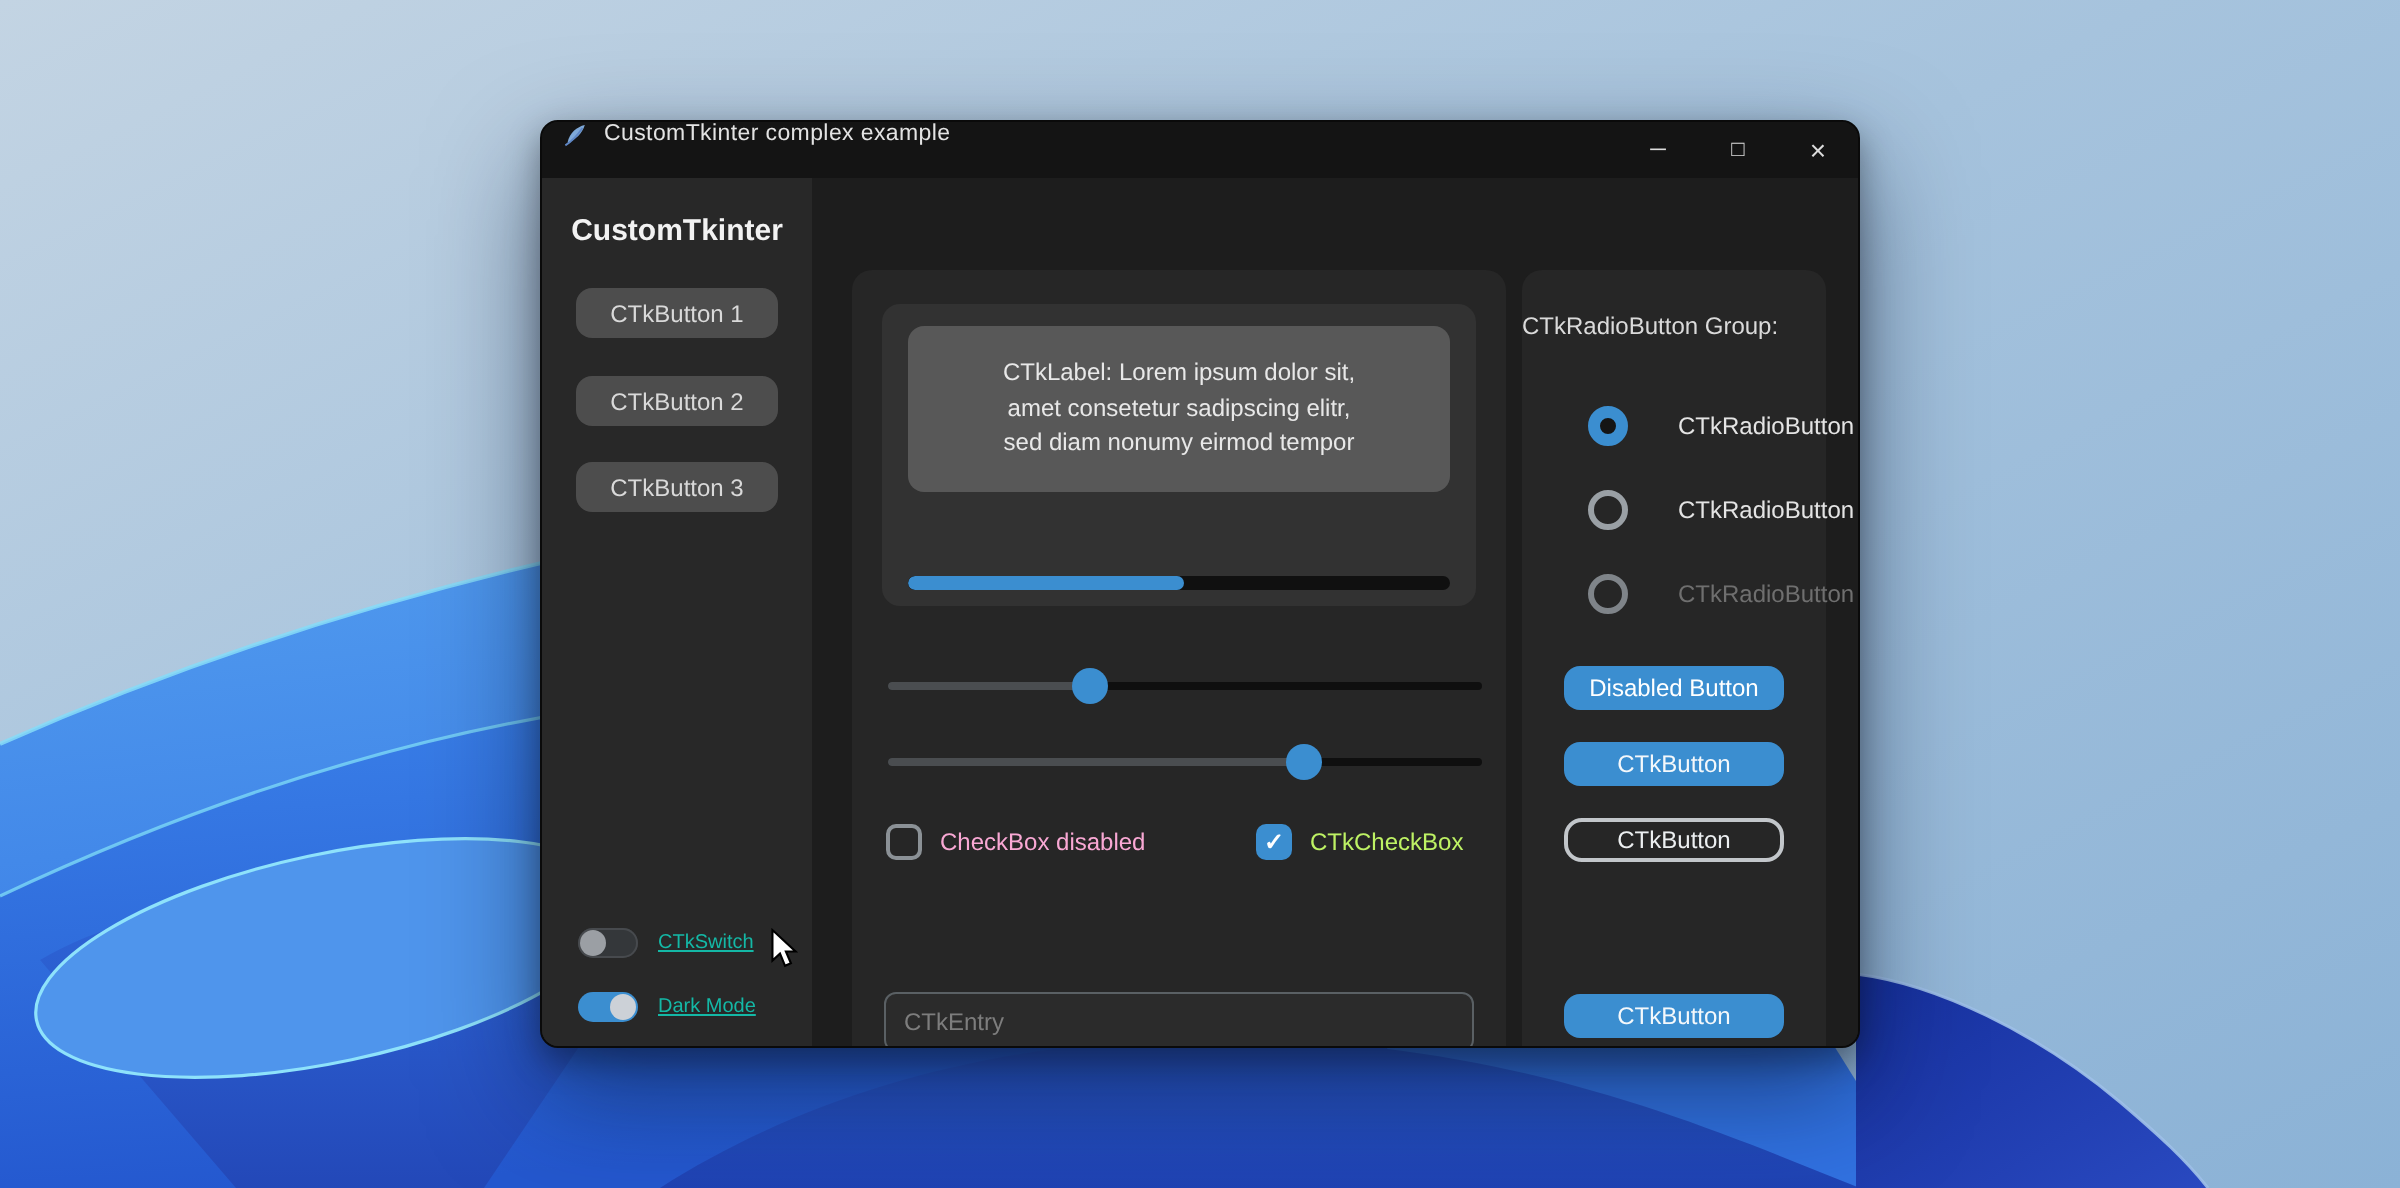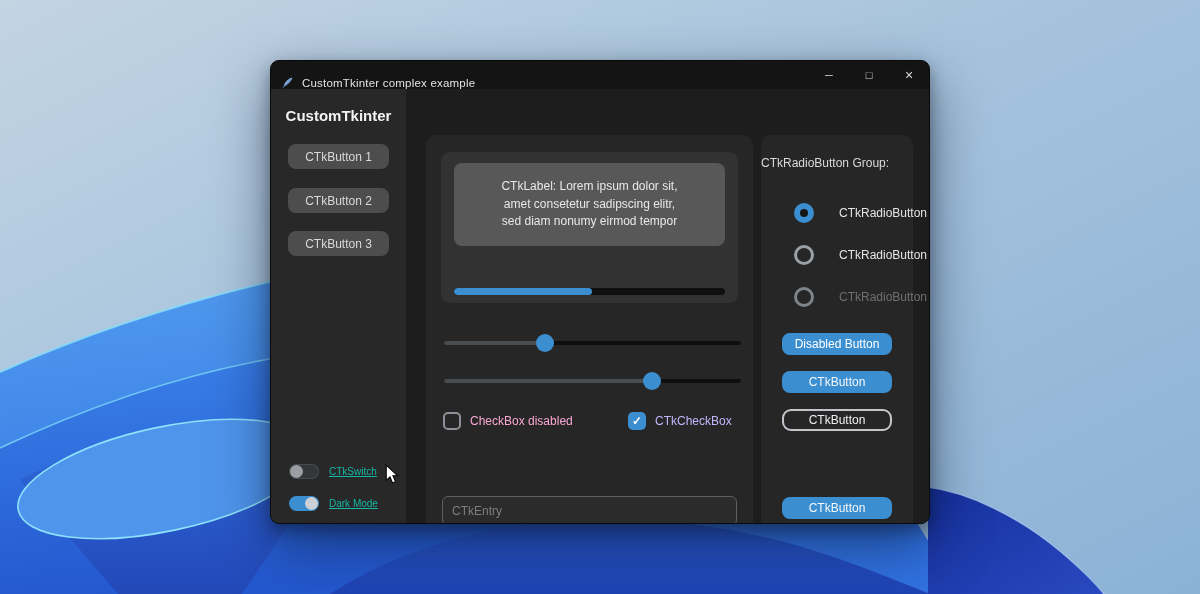--- a/index.html
+++ b/index.html
@@ -8,21 +8,21 @@
 
   
   .wallpaper{position:absolute;inset:0;}
 
   
   .window{position:absolute;left:270px;top:60px;width:660px;height:464px;
           background:#1d1d1d;border-radius:9px;overflow:hidden;box-sizing:border-box;
           border:1px solid #0a0a0a;
           box-shadow:0 22px 55px rgba(5,15,40,.50),0 6px 16px rgba(0,0,0,.35);}
   .titlebar{position:absolute;top:0;left:0;right:0;height:28px;background:#141414;
-            display:flex;align-items:flex-end;}
+            display:flex;align-items:flex-start;}
   .app-icon{margin-left:10px;width:13px;height:13px;flex:0 0 auto;}
   .window-title{margin-left:8px;font-size:11.5px;color:#e3e3e3;letter-spacing:.2px;}
   .win-controls{margin-left:auto;display:flex;height:100%;}
   .win-btn{width:40px;height:100%;display:flex;align-items:center;justify-content:center;
            color:#dcdcdc;font-size:11px;cursor:default;}
   .win-btn.close{font-size:14px;}
 
   .content{position:absolute;top:28px;left:0;right:0;bottom:0;background:#1d1d1d;}
 
   
@@ -63,21 +63,21 @@
   .slider-fill{height:100%;background:#4a4d50;border-radius:2px;}
   .slider-knob{position:absolute;top:0;width:18px;height:18px;border-radius:50%;background:#3b8ed0;}
 
   .check-row{position:absolute;top:276px;display:flex;align-items:center;gap:9px;height:20px;}
   .check-row.c1{left:17px}.check-row.c2{left:202px}
   .checkbox{width:18px;height:18px;border-radius:5px;box-sizing:border-box;flex:0 0 auto;
             display:flex;align-items:center;justify-content:center;}
   .checkbox.unchecked{border:2px solid #979da2;background:transparent;}
   .checkbox.checked{background:#3b8ed0;}
   .check-icon{color:#ffffff;font-size:12px;font-weight:bold;line-height:1;}
-  .check-label{font-size:12px;color:#c4b5fd;}
+  .check-label{font-size:12px;color:#bef264;}
   .check-row.disabled .check-label{color:#f9a8d4;}
   .check-row.disabled .checkbox.unchecked{border-color:#8b9196;}
 
   .entry{position:absolute;left:16px;right:16px;top:361px;height:22px;box-sizing:border-box;
          background:#2b2b2b;border:1.5px solid #5a6064;border-radius:6px;color:#dddddd;
          font-size:12px;padding:14px 9px;outline:none;font-family:"Liberation Sans",sans-serif;}
   .entry::placeholder{color:#7d7d7d;}
 
   
   .radio-frame{position:absolute;left:490px;top:46px;width:152px;height:402px;

